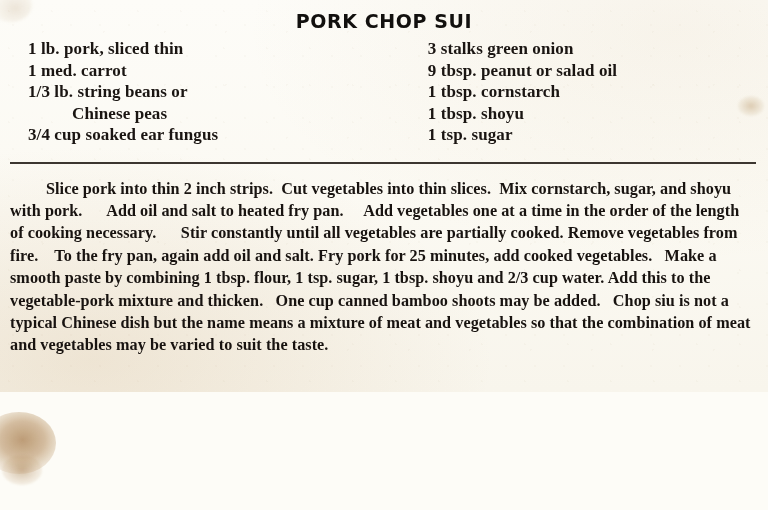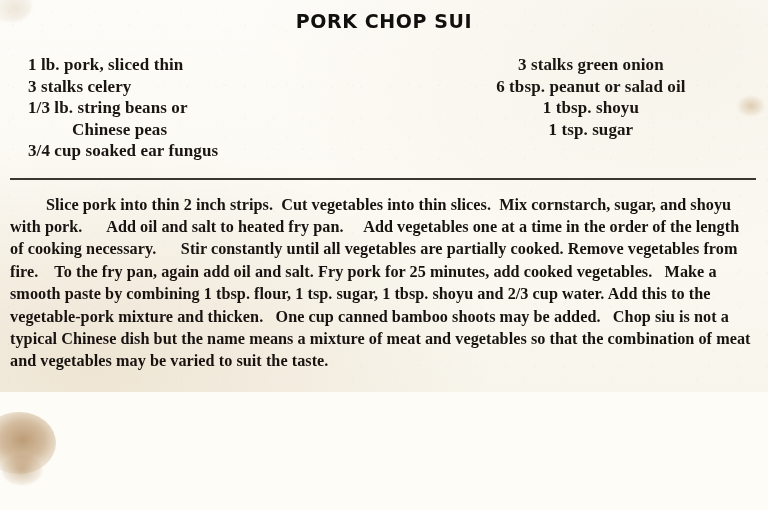--- a/index.html
+++ b/index.html
@@ -79,38 +79,37 @@
     text-align: center;
     font-family: "DejaVu Sans", sans-serif;
     font-weight: bold;
     font-size: 19px;
     letter-spacing: 0.6px;
     padding-top: 10px;
     color: #12100e;
   }
   .ingredients {
     display: flex;
-    margin-top: 22px;
+    margin-top: 6px;
     padding: 0 14px 0 10px;
     font-size: 17px;
     line-height: 21.5px;
     font-weight: bold;
     letter-spacing: 0.1px;
   }
   .col {
     box-sizing: border-box;
   }
   .col-left {
     width: 405px;
     padding-left: 18px;
   }
   .col-right {
     width: 345px;
     padding-left: 16px;
-    text-align: center;
   }
   .ing-line {
     white-space: pre;
   }
   .ing-line.indent {
     padding-left: 44px;
   }
   .ing-line.indent-sm {
     padding-left: 22px;
   }
@@ -145,28 +144,29 @@
   <div class="stain stain-top-left"></div>
   <div class="stain stain-right-top"></div>
   <div class="stain stain-left-lower"></div>
   <div class="stain stain-left-lower2"></div>
 
   <div class="title">PORK CHOP SUI</div>
 
   <div class="ingredients">
     <div class="col col-left">
       <div class="ing-line">1 lb. pork, sliced thin</div>
-      <div class="ing-line">3 stalks celery</div>
+      <div class="ing-line">1 med. carrot</div>
       <div class="ing-line">1/3 lb. string beans or</div>
       <div class="ing-line indent">Chinese peas</div>
       <div class="ing-line">3/4 cup soaked ear fungus</div>
     </div>
     <div class="col col-right">
       <div class="ing-line">3 stalks green onion</div>
-      <div class="ing-line">6 tbsp. peanut or salad oil</div>
+      <div class="ing-line">9 tbsp. peanut or salad oil</div>
+      <div class="ing-line">1 tbsp. cornstarch</div>
       <div class="ing-line">1 tbsp. shoyu</div>
       <div class="ing-line">1 tsp. sugar</div>
     </div>
   </div>
 
   <div class="rule"></div>
 
   <div class="directions">
     <p class="d-first">Slice pork into thin 2 inch strips.  Cut vegetables into thin slices.  Mix cornstarch, sugar, and shoyu with pork.      Add oil and salt to heated fry pan.     Add vegetables one at a time in the order of the length of cooking necessary.      Stir constantly until all vegetables are partially cooked. Remove vegetables from fire.    To the fry pan, again add oil and salt. Fry pork for 25 minutes, add cooked vegetables.   Make a smooth paste by combining 1 tbsp. flour, 1 tsp. sugar, 1 tbsp. shoyu and 2/3 cup water. Add this to the vegetable-pork mixture and thicken.   One cup canned bamboo shoots may be added.   Chop siu is not a typical Chinese dish but the name means a mixture of meat and vegetables so that the combination of meat and vegetables may be varied to suit the taste.</p>
   </div>

